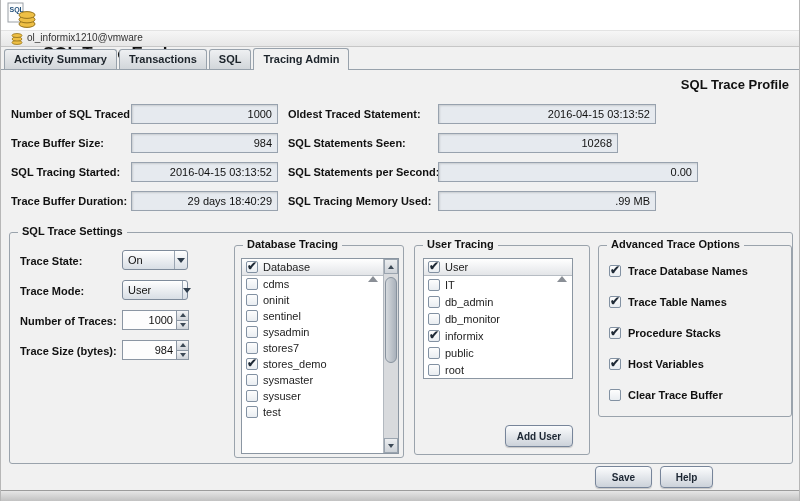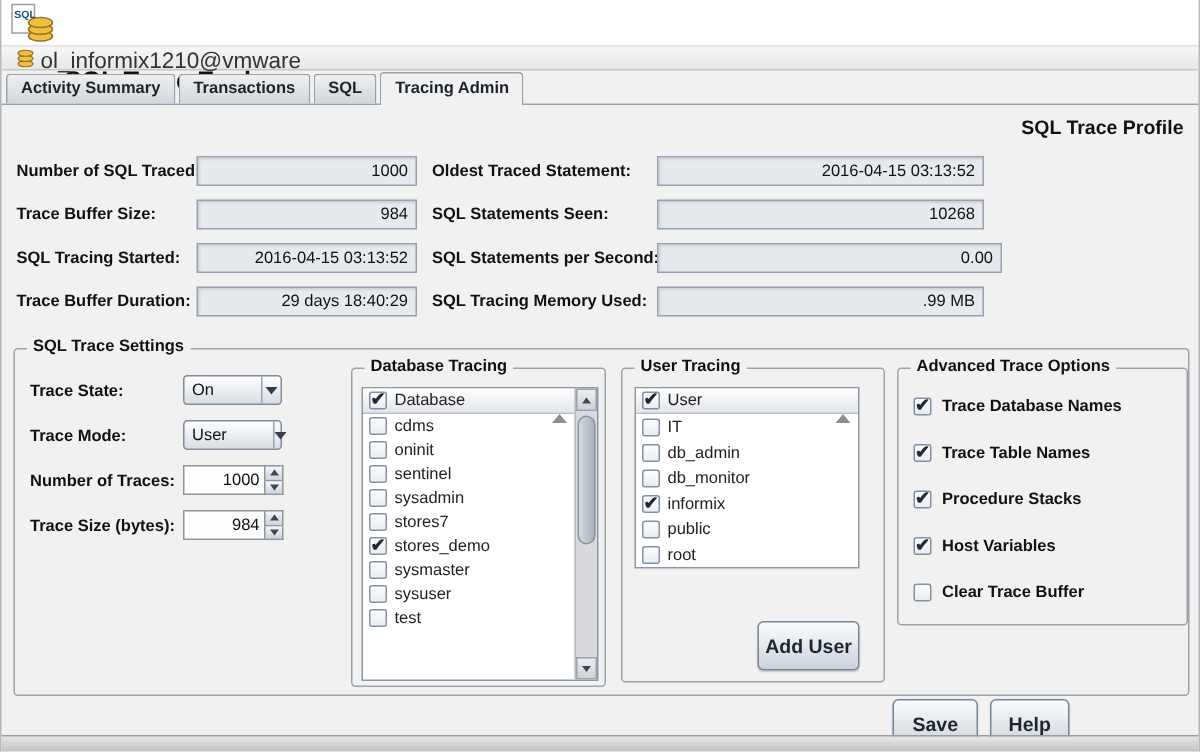--- a/index.html
+++ b/index.html
@@ -7,21 +7,21 @@
   body { font-family: "Liberation Sans", sans-serif; background:#dcdcdc; }
   #win { position:relative; width:800px; height:501px; background:#f1f1f1; overflow:hidden;
          border-left:1px solid #b7b7b7; border-right:1px solid #b7b7b7; }
 
   
   .hdr { position:absolute; left:0; top:0; width:100%; height:30px; background:#ffffff; }
   .app-title { position:absolute; left:42px; top:6px; font-size:17px; font-weight:bold; color:#111;margin-top:38px; }
   .connbar { position:absolute; left:0; top:30px; width:100%; height:17px;
              background:linear-gradient(#f6f6f6,#e7e7e7);
              border-top:1px solid #e3e3e3; border-bottom:1px solid #c6c6c6; }
-  .conn-text { position:absolute; left:26px; top:32px; font-size:15px; color:#333; }
+  .conn-text { position:absolute; left:26px; top:32px; font-size:10px; color:#333; }
 
   
   .tabbar { position:absolute; left:0; top:47px; width:100%; height:23px;
             border-bottom:1px solid #98a2ac; display:flex; align-items:flex-end;
             padding-left:3px; gap:2px; }
   .tab { height:20px; line-height:19px; padding:0 9px; font-size:11px; font-weight:bold;
          color:#1d242b; background:linear-gradient(#eef0f2,#d2d6da);
          border:1px solid #98a2ac; border-bottom:none; border-radius:3px 3px 0 0; }
   .tab[data-active="true"] { height:22px; line-height:21px; background:#f1f1f1;
          margin-bottom:-1px; position:relative; z-index:2; }
@@ -83,22 +83,22 @@
                    justify-content:center; background:linear-gradient(#eceef0,#cdd2d8); border:1px solid #9aa4af; }
   .sb-up { top:0; } .sb-dn { bottom:0; }
   .sthumb { position:absolute; left:1px; right:1px; top:18px; height:86px;
             background:linear-gradient(90deg,#d6dade,#a9b1bb); border:1px solid #87929e; border-radius:6px; }
 
   
   .advrow { position:absolute; display:flex; align-items:center; gap:7px; height:18px;
             font-size:11px; font-weight:bold; color:#111; }
 
   
-  .btn { position:absolute; height:33px; border:1px solid #77859a; border-radius:4px;
-         background:linear-gradient(#fbfcfd,#ccd2da); font-size:13px; font-weight:bold; color:#1c2633;
+  .btn { position:absolute; height:22px; border:1px solid #77859a; border-radius:4px;
+         background:linear-gradient(#fbfcfd,#ccd2da); font-size:10px; font-weight:bold; color:#1c2633;
          display:flex; align-items:center; justify-content:center; box-shadow:0 1px 1px rgba(0,0,0,.18); }
 
   .bottomstrip { position:absolute; left:0; top:490px; width:100%; height:11px;
                  background:linear-gradient(#e6e6e6,#c2c2c2); border-top:1px solid #9c9c9c; }
 </style>
 </head>
 <body>
 
 <div id="win">
 
@@ -138,23 +138,23 @@
   <div class="flabel" style="left:10px;top:133px">Trace Buffer Size:</div>
   <div class="rofield" style="left:130px;top:133px;width:147px">984</div>
   <div class="flabel" style="left:10px;top:162px">SQL Tracing Started:</div>
   <div class="rofield" style="left:130px;top:162px;width:147px">2016-04-15 03:13:52</div>
   <div class="flabel" style="left:10px;top:191px">Trace Buffer Duration:</div>
   <div class="rofield" style="left:130px;top:191px;width:147px">29 days 18:40:29</div>
 
   <div class="flabel" style="left:287px;top:104px">Oldest Traced Statement:</div>
   <div class="rofield" style="left:437px;top:104px;width:218px">2016-04-15 03:13:52</div>
   <div class="flabel" style="left:287px;top:133px">SQL Statements Seen:</div>
-  <div class="rofield" style="left:437px;top:133px;width:218px">10268</div>
+  <div class="rofield" style="left:437px;top:133px;width:180px">10268</div>
   <div class="flabel" style="left:287px;top:162px">SQL Statements per Second:</div>
-  <div class="rofield" style="left:437px;top:162px;width:230px">0.00</div>
+  <div class="rofield" style="left:437px;top:162px;width:260px">0.00</div>
   <div class="flabel" style="left:287px;top:191px">SQL Tracing Memory Used:</div>
   <div class="rofield" style="left:437px;top:191px;width:218px">.99 MB</div>
 
   <div class="group" style="left:8px;top:232px;width:784px;height:232px">
     <span class="gtitle">SQL Trace Settings</span>
 
     <div class="flabel" style="left:10px;top:18px">Trace State:</div>
     <div class="combo" style="left:112px;top:17px;width:66px">
       <span class="cval">On</span>
       <span class="carr">

